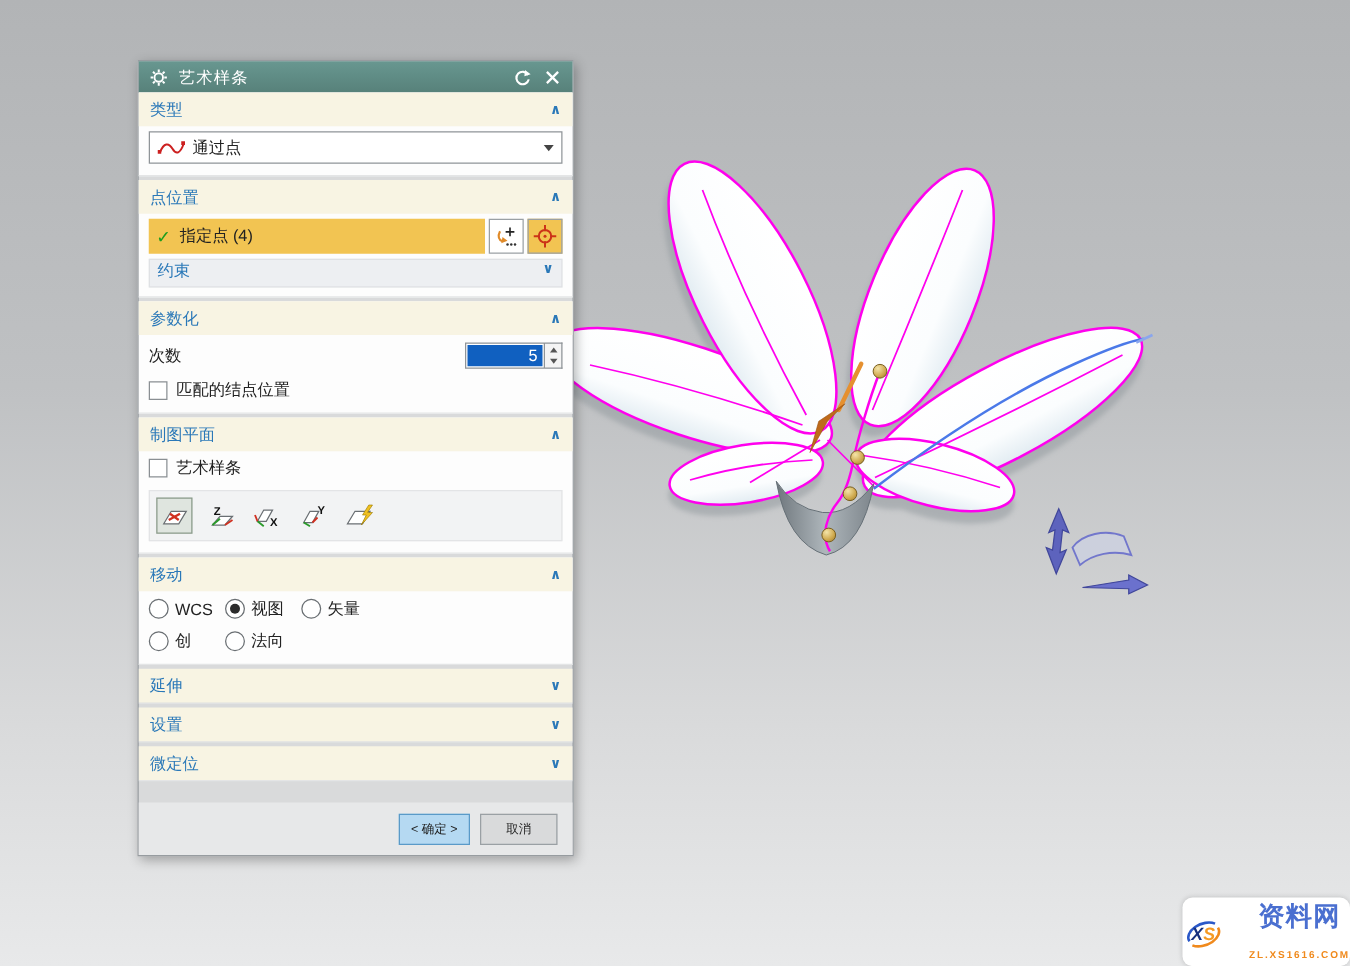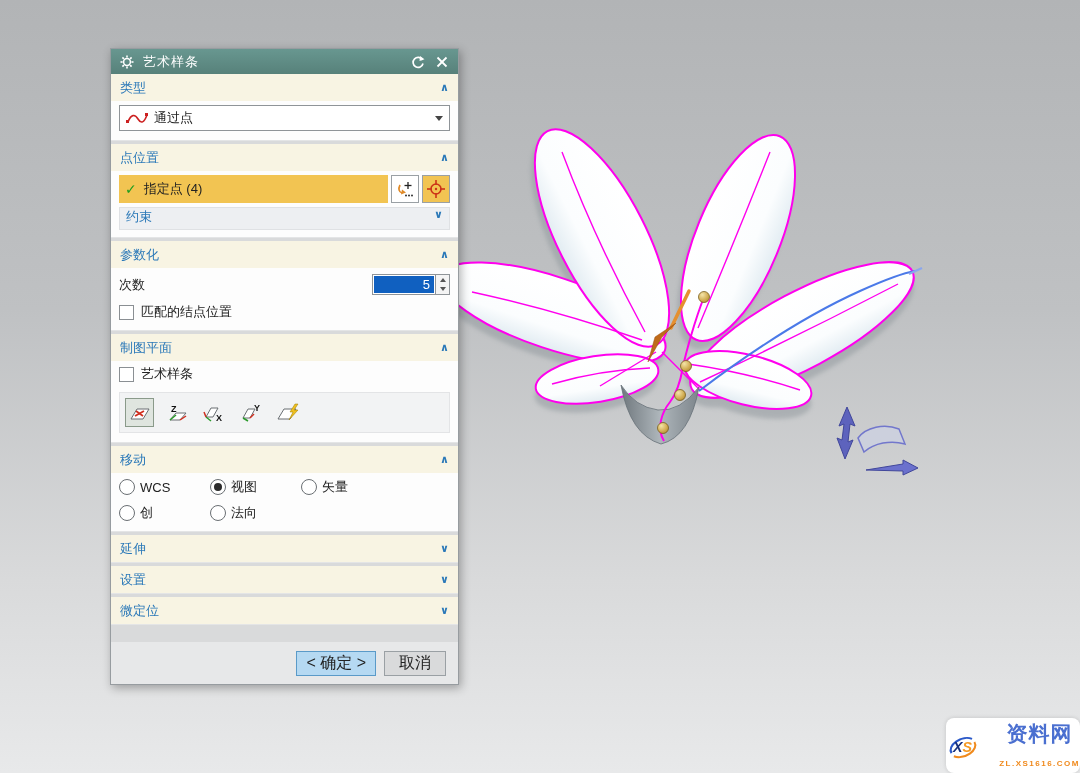--- a/index.html
+++ b/index.html
@@ -66,30 +66,30 @@
   .tri-dn{width:0;height:0;border-left:3px solid transparent;border-right:3px solid transparent;border-top:4px solid #555;}
   .cb-row{display:flex;align-items:center;gap:7px;padding:4px 8px;}
   .cb-row:last-child{padding-bottom:9px;}
   .cb{width:13px;height:13px;border:1px solid #8a8f93;background:#fff;flex:none;cursor:pointer;}
   
   .icon-strip{margin:5px 8px 9px;background:#f2f3f4;border:1px solid #e3e4e6;padding:5px 5px;
     display:flex;gap:8px;align-items:center;}
   .pl-btn{width:27px;height:27px;display:flex;align-items:center;justify-content:center;cursor:pointer;border:1px solid transparent;}
   .pl-btn.selected{background:#dfe5df;border:1px solid #8a9a8a;}
   
-  .radio-row{display:flex;align-items:center;padding:5px 8px 3px;gap:30px;}
+  .radio-row{display:flex;align-items:center;padding:5px 8px 3px;}
   .pair{display:flex;align-items:center;gap:5px;min-width:60px;margin-right:1px;cursor:pointer;}
   .radio{width:14px;height:14px;border:1px solid #6a6f73;border-radius:50%;background:#fff;position:relative;flex:none;}
   .radio.sel::after{content:'';position:absolute;left:3px;top:3px;right:3px;bottom:3px;background:#2b2b2b;border-radius:50%;}
   .radio-row.last{padding-bottom:9px;}
   
   .footer{margin-top:auto;height:42px;background:#e7e8e9;display:flex;align-items:center;
     justify-content:flex-end;gap:8px;padding:0 12px;}
   .btn{height:23px;display:flex;align-items:center;justify-content:center;padding:0 9px;
-    font-size:16px;cursor:pointer;}
+    font-size:10px;cursor:pointer;}
   .btn-ok{background:#b5d9f2;border:1px solid #5a9ac8;}
   .btn-cancel{background:#d9dadb;border:1px solid #9aa0a4;min-width:42px;}
 </style>
 </head>
 <body>
 
 <svg id="scene" width="1080" height="773" viewBox="0 0 1080 773">
   <defs>
     <linearGradient id="petalGrad" x1="0" y1="0" x2="0" y2="1">
       <stop offset="0" stop-color="#ffffff"></stop>

